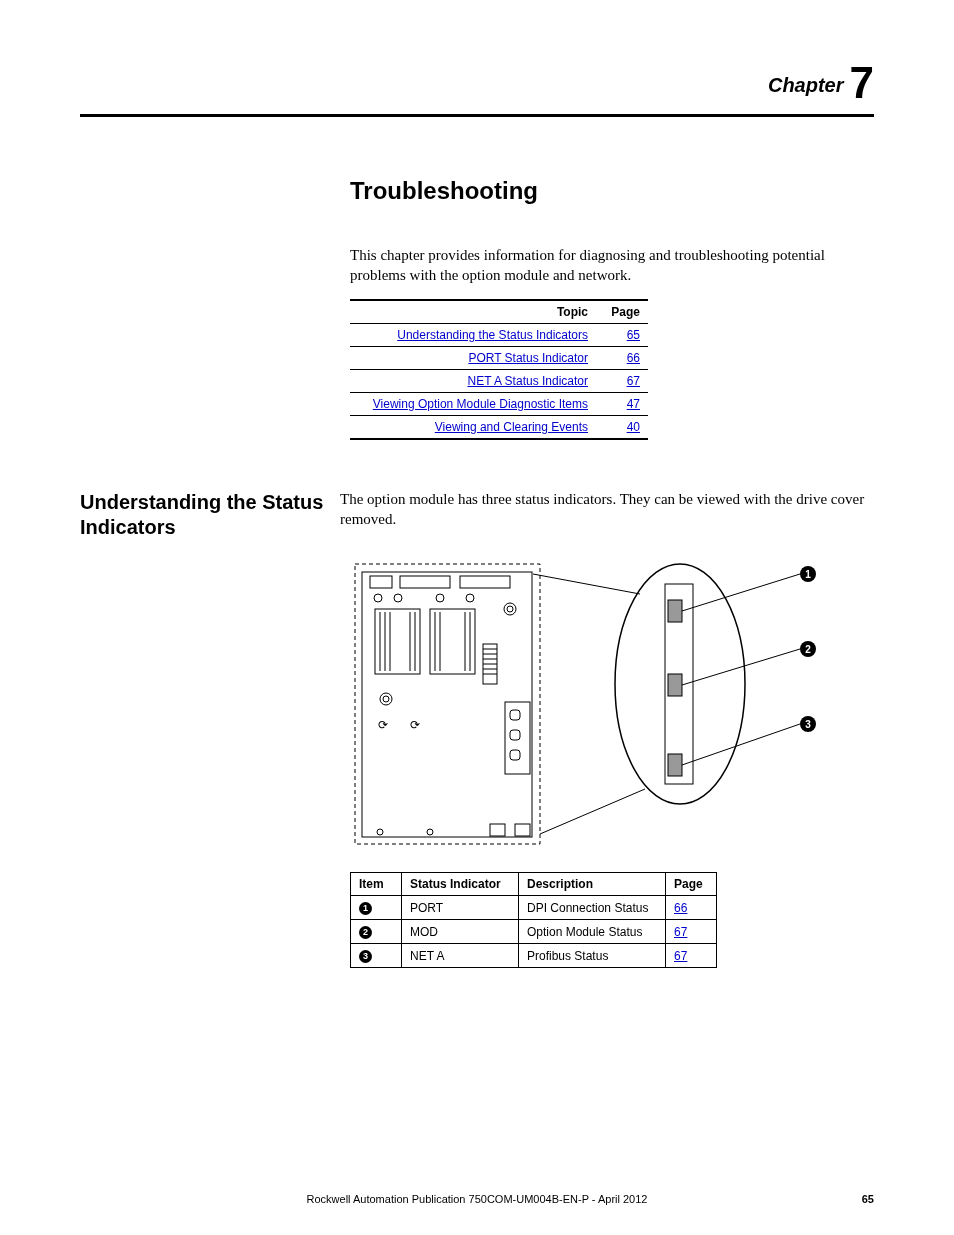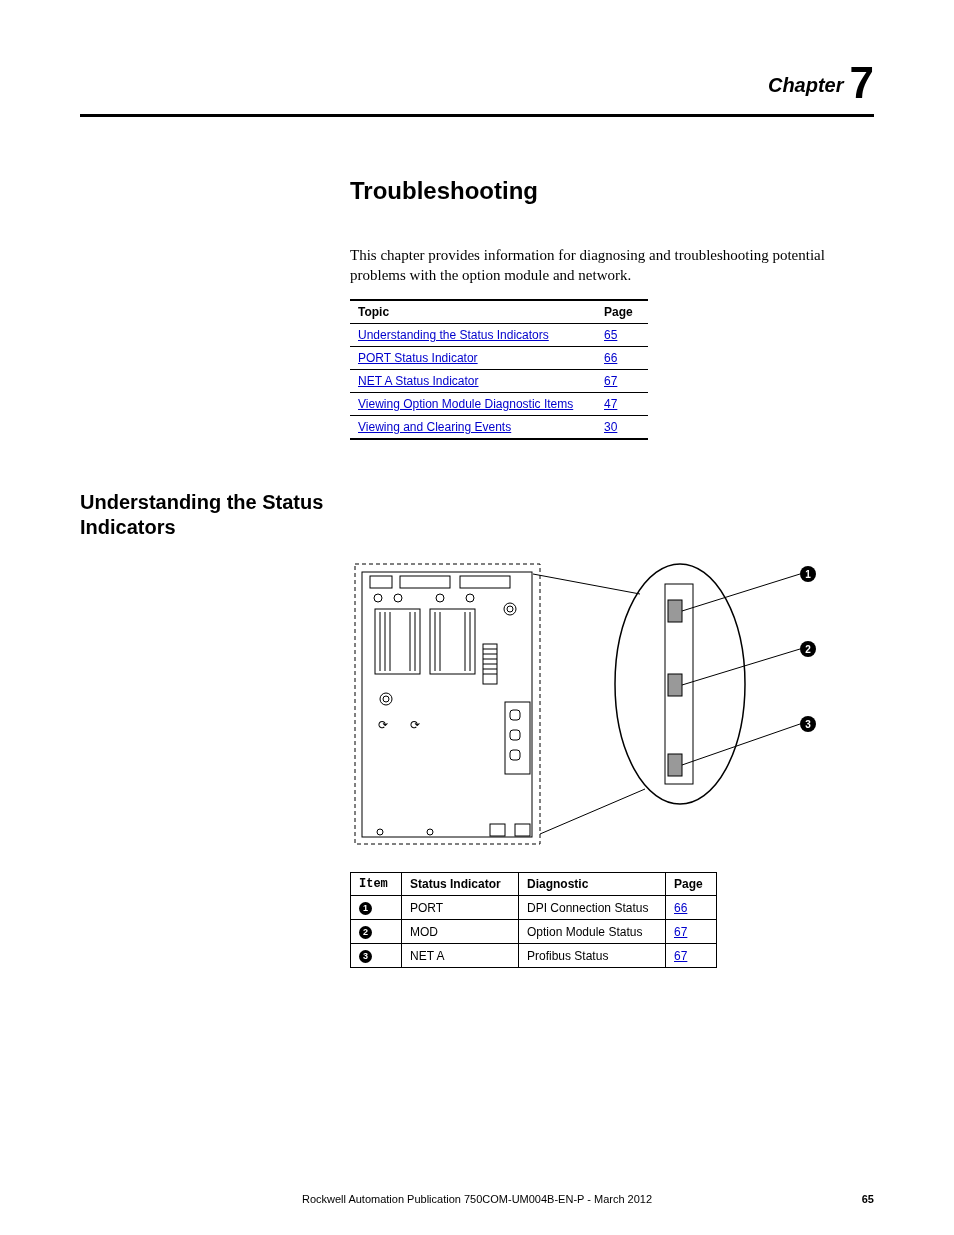--- a/index.html
+++ b/index.html
@@ -62,21 +62,21 @@
     border-collapse: collapse;
     margin-top: 14px;
     margin-left: 270px;
     font-family: Arial, sans-serif;
     font-size: 12px;
   }
   .topic-table th, .topic-table td {
     border-top: 1px solid #000;
     border-bottom: 1px solid #000;
     padding: 4px 8px;
-    text-align: left;
+    text-align: right;
   }
   .topic-table thead th {
     border-top: 2px solid #000;
     border-bottom: 1px solid #000;
     font-weight: bold;
   }
   .topic-table tbody tr:last-child td {
     border-bottom: 2px solid #000;
   }
   .topic-table .col-topic { width: 230px; }
@@ -118,21 +118,21 @@
     font-size: 12px;
   }
   .ind-table th, .ind-table td {
     border: 1px solid #000;
     padding: 4px 8px;
     text-align: left;
   }
   .ind-table th {
     font-weight: bold;
   }
-  .ind-table .col-item { width: 34px; font-family: Liberation Mono, monospace; }
+  .ind-table .col-item { width: 34px; }
   .ind-table .col-stat { width: 100px; }
   .ind-table .col-desc { width: 130px; }
   .ind-table .col-pg { width: 34px; }
   .circ {
     display: inline-block;
     width: 13px;
     height: 13px;
     border-radius: 50%;
     background: #000;
     color: #fff;
@@ -190,27 +190,28 @@
       <tr>
         <td><a href="#" class="doc-link">NET A Status Indicator</a></td>
         <td><a href="#" class="doc-link">67</a></td>
       </tr>
       <tr>
         <td><a href="#" class="doc-link">Viewing Option Module Diagnostic Items</a></td>
         <td><a href="#" class="doc-link">47</a></td>
       </tr>
       <tr>
         <td><a href="#" class="doc-link">Viewing and Clearing Events</a></td>
-        <td><a href="#" class="doc-link">30</a></td>
+        <td><a href="#" class="doc-link">40</a></td>
       </tr>
     </tbody>
   </table>
 
   <div class="section-row">
     <div class="section-heading">Understanding the Status Indicators</div>
+    <div class="section-body">The option module has three status indicators. They can be viewed with the drive cover removed.</div>
   </div>
 
   <div class="figure-wrap">
     <svg class="figure-svg" viewBox="0 0 470 300">
 
       <rect x="5" y="10" width="185" height="280" fill="none" stroke="#000" stroke-width="1" stroke-dasharray="4,3"></rect>
       <rect x="12" y="18" width="170" height="265" fill="none" stroke="#000" stroke-width="1"></rect>
 
       <rect x="20" y="22" width="22" height="12" fill="none" stroke="#000"></rect>
       <rect x="50" y="22" width="50" height="12" fill="none" stroke="#000"></rect>
@@ -279,21 +280,21 @@
       <circle cx="458" cy="170" r="8" fill="#000"></circle>
       <text x="458" y="174" text-anchor="middle" font-family="Arial" font-size="10" font-weight="bold" fill="#fff">3</text>
     </svg>
   </div>
 
   <table class="ind-table">
     <thead>
       <tr>
         <th class="col-item">Item</th>
         <th class="col-stat">Status Indicator</th>
-        <th class="col-desc">Diagnostic</th>
+        <th class="col-desc">Description</th>
         <th class="col-pg">Page</th>
       </tr>
     </thead>
     <tbody>
       <tr>
         <td><span class="circ">1</span></td>
         <td>PORT</td>
         <td>DPI Connection Status</td>
         <td><a href="#" class="doc-link">66</a></td>
       </tr>
@@ -306,17 +307,17 @@
       <tr>
         <td><span class="circ">3</span></td>
         <td>NET A</td>
         <td>Profibus Status</td>
         <td><a href="#" class="doc-link">67</a></td>
       </tr>
     </tbody>
   </table>
 
   <div class="footer">
-    <span>Rockwell Automation Publication 750COM-UM004B-EN-P - March 2012</span>
+    <span>Rockwell Automation Publication 750COM-UM004B-EN-P - April 2012</span>
     <span class="pn">65</span>
   </div>
 
 </div>
 
 </body></html>

